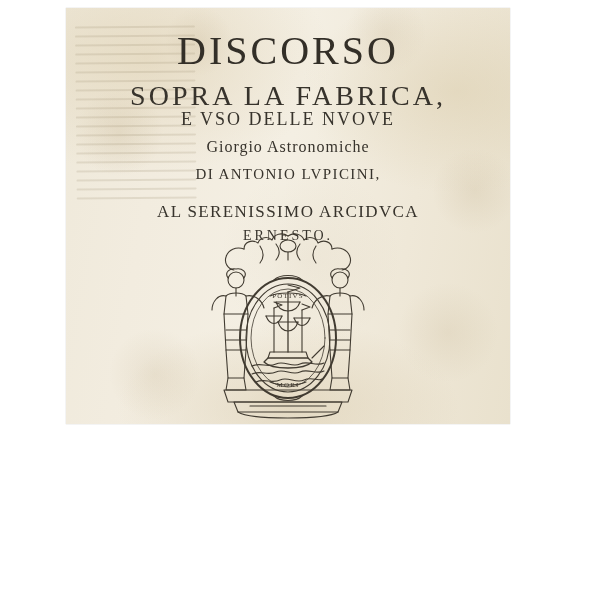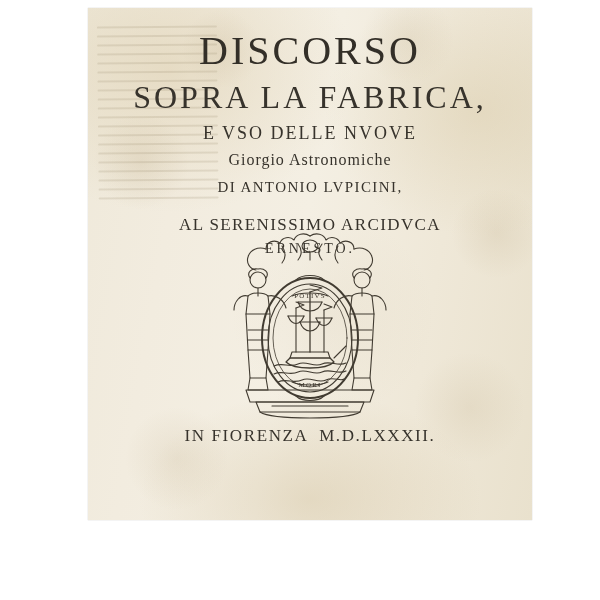--- a/index.html
+++ b/index.html
@@ -17,24 +17,24 @@
   #page-frame {
     position: relative;
     width: 600px;
     height: 600px;
     background: #ffffff;
   }
 
   
   #paper {
     position: absolute;
-    left: 88px;
+    left: 66px;
     top: 8px;
     width: 444px;
-    height: 512px;
+    height: 416px;
     background:
       radial-gradient(ellipse 60% 40% at 18% 12%, rgba(216,200,164,0.45), rgba(216,200,164,0) 70%),
       radial-gradient(ellipse 50% 35% at 88% 20%, rgba(212,196,158,0.40), rgba(212,196,158,0) 70%),
       radial-gradient(ellipse 55% 30% at 50% 96%, rgba(206,188,150,0.40), rgba(206,188,150,0) 70%),
       linear-gradient(100deg, #efe9da 0%, #f2ecdf 22%, #f4efe3 48%, #efe8d8 74%, #e9e1cd 100%);
     box-shadow: 0 0 1px rgba(0,0,0,0.25);
   }
 
   
   #paper::before {
@@ -93,23 +93,22 @@
     top: 22px;
   }
   .t1 {
     font-size: 40px;
     letter-spacing: 3px;
     color: #332f28;
     margin-bottom: 9px;
     font-family: "Liberation Serif", serif;
   }
   .t2 {
-    font-size: 32px;
+    font-size: 28px;
     letter-spacing: 3px;
-    margin-bottom: 9px;
   }
   .t3 {
     font-size: 18px;
     letter-spacing: 2px;
     margin-bottom: 10px;
   }
   .t4 {
     font-size: 16px;
     letter-spacing: 1px;
     margin-bottom: 11px;
@@ -275,18 +274,17 @@
             <path d="M60 176 L136 176"></path>
           </g>
           <g fill="#413b31" font-family="Liberation Serif, serif" font-size="7" letter-spacing="1.2" text-anchor="middle">
             <text x="98" y="68">POTIVS</text>
             <text x="98" y="157">MORI</text>
           </g>
         </svg>
       </div>
 
       <div id="imprint-block">
-        <span class="ln i1">IN FIORENZA  M.D.LXXXII.</span>
       </div>
 
     </div>
   </div>
 </div>
 
 </body></html>

